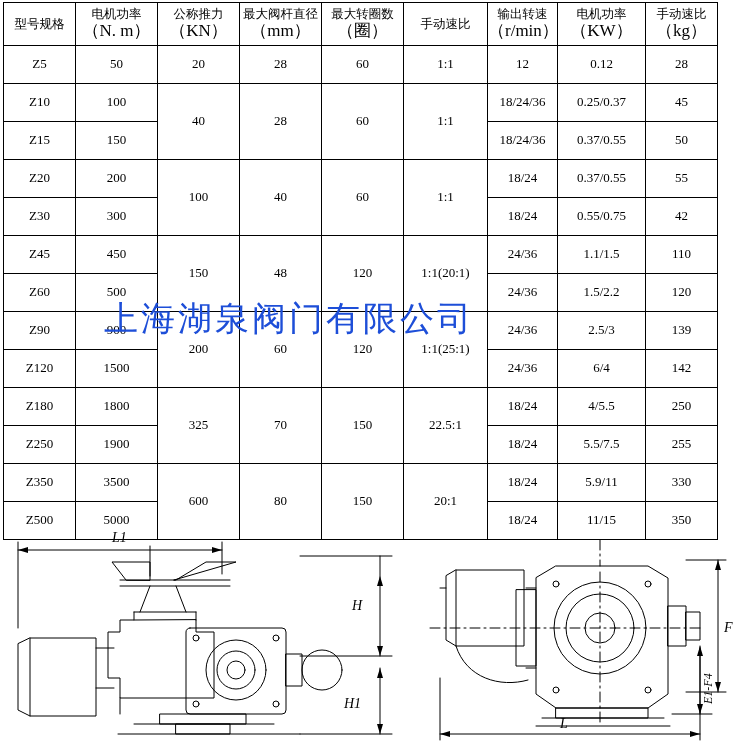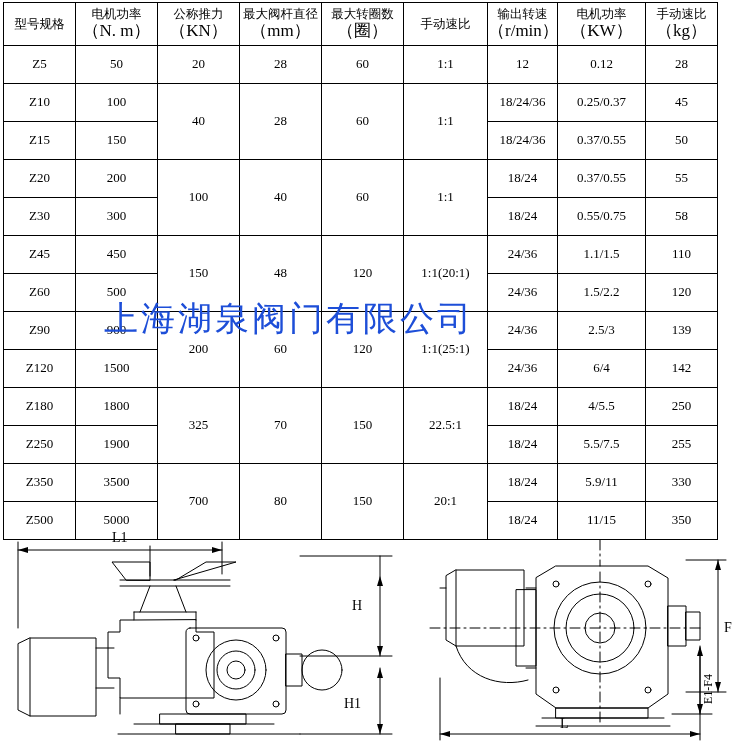--- a/index.html
+++ b/index.html
@@ -57,21 +57,21 @@
     font-family:"DejaVu Sans", sans-serif;
     white-space:nowrap;
     pointer-events:none;
     z-index:5;
     text-align:right;
   }
   
   .drawing{
     position:absolute;
     left:0;top:528px;
-    width:720px;height:218px;
+    width:720px;height:218px;font-style:italic;
   }
 </style>
 </head>
 <body>
 
 <table class="spec">
   <colgroup>
     <col class="c0">
       <col class="c1">
       <col class="c2">
@@ -166,21 +166,21 @@
       <td>18/24</td>
       <td>0.37/0.55</td>
       <td>55</td>
     </tr>
 
     <tr>
       <td>Z30</td>
       <td>300</td>
       <td>18/24</td>
       <td>0.55/0.75</td>
-      <td>58</td>
+      <td>42</td>
     </tr>
 
     <tr>
       <td>Z45</td>
       <td>450</td>
       <td rowspan="2">150</td>
       <td rowspan="2">48</td>
       <td rowspan="2">120</td>
       <td rowspan="2">1:1(20:1)</td>
       <td>24/36</td>
@@ -232,21 +232,21 @@
       <td>Z250</td>
       <td>1900</td>
       <td>18/24</td>
       <td>5.5/7.5</td>
       <td>255</td>
     </tr>
 
     <tr>
       <td>Z350</td>
       <td>3500</td>
-      <td rowspan="2">700</td>
+      <td rowspan="2">600</td>
       <td rowspan="2">80</td>
       <td rowspan="2">150</td>
       <td rowspan="2">20:1</td>
       <td>18/24</td>
       <td>5.9/11</td>
       <td>330</td>
     </tr>
 
     <tr>
       <td>Z500</td>

